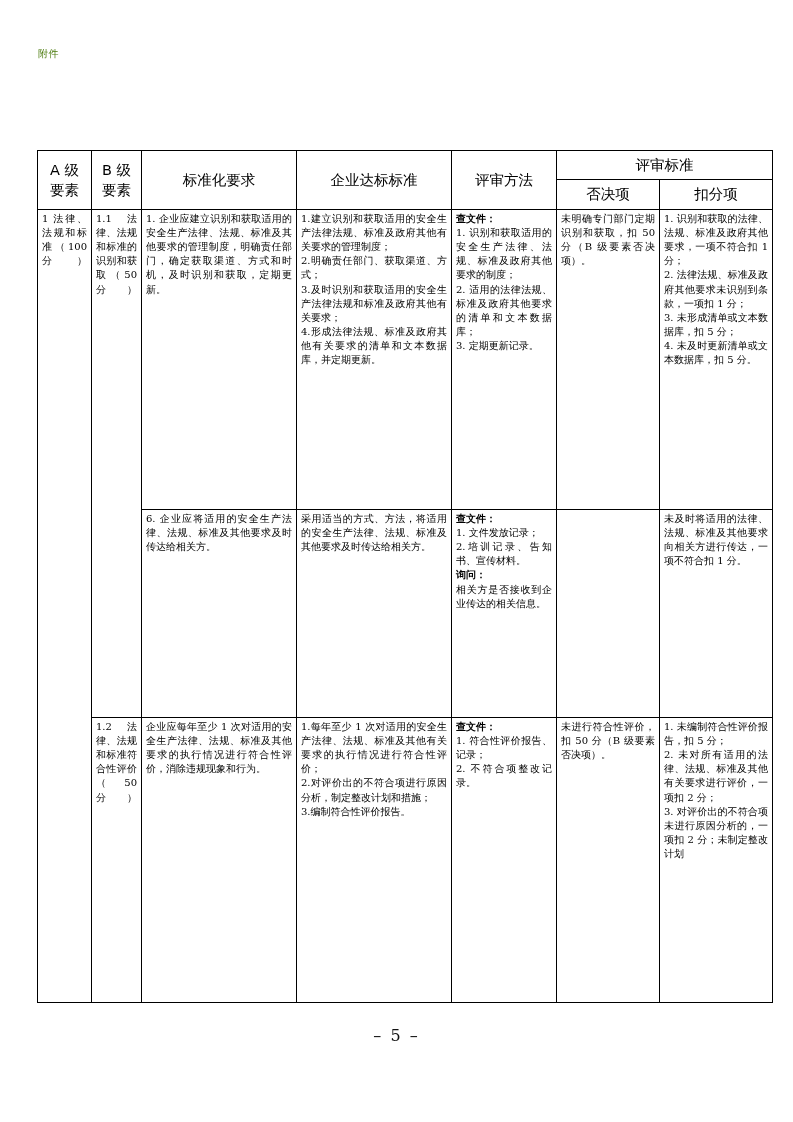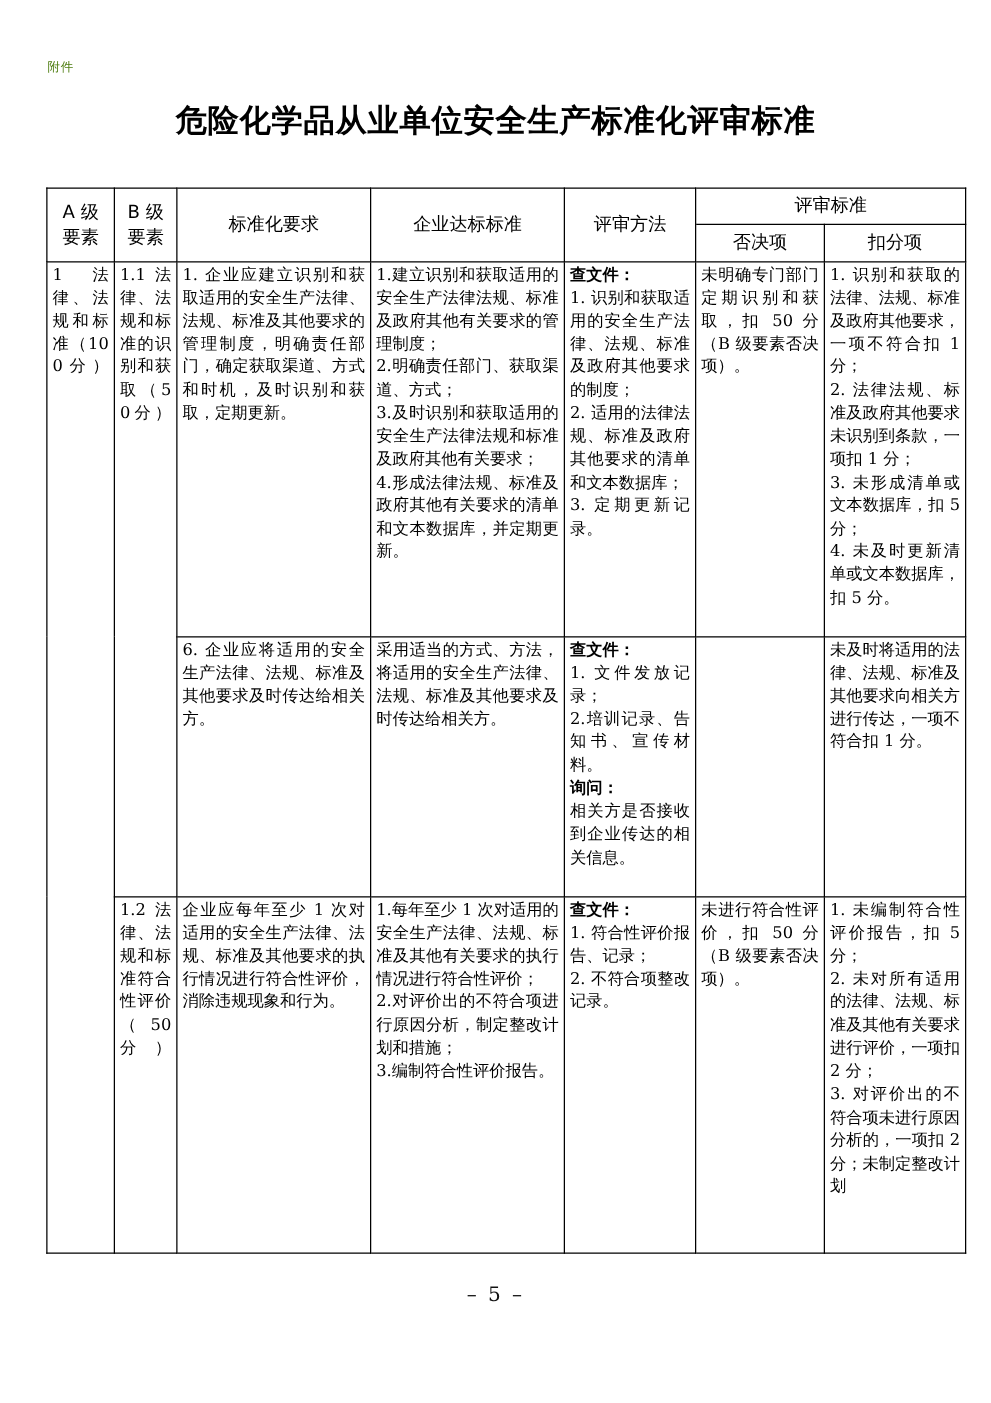--- a/index.html
+++ b/index.html
@@ -51,21 +51,21 @@
   table.std {
     border-collapse: collapse;
     width: 735px;
     table-layout: fixed;
   }
   table.std td, table.std th {
     border: 1px solid #000000;
     vertical-align: top;
     padding: 2px 4px 14px 4px;
     font-weight: normal;
-    font-size: 13px;
+    font-size: 10px;
     line-height: 1.42;
     font-family: "DejaVu Serif", "Liberation Serif", serif;
     word-break: break-all;
     overflow: hidden;
   }
   table.std th {
     text-align: center;
     vertical-align: middle;
     padding: 4px 2px;
     font-size: 14.5px;
@@ -88,21 +88,21 @@
     font-size: 13.2px;
     line-height: 1.46;
   }
   .cell-b { font-weight: 700; font-family: "DejaVu Sans", "Liberation Sans", sans-serif; font-size: 12.8px; margin-top: 35px;}
   .cell-body {
     text-align: justify;
     text-align-last: left;
   }
   .cell-method .m-head {
     font-weight: 700;
-    font-family: Liberation Mono, monospace;
+    font-family: Liberation Sans, sans-serif;
   }
   .cell-veto {
     font-weight: 700;
     font-family: "DejaVu Sans", "Liberation Sans", sans-serif;
     text-align: justify;
     text-align-last: left;
     font-size: 13px;
   }
   .cell-deduct {
     text-align: justify;
@@ -125,21 +125,20 @@
   }
   .line { display: block; }
 </style>
 </head>
 <body>
 
 <div class="page">
 
   <div class="attachment-label">附件</div>
 
-  <div class="doc-title">危险化学品从业单位安全生产标准化评审标准</div>
 
   <div class="table-wrap">
     <table class="std">
       <colgroup>
         <col class="col-a">
           <col class="col-b">
           <col class="col-c">
           <col class="col-d">
           <col class="col-e">
           <col class="col-f">

